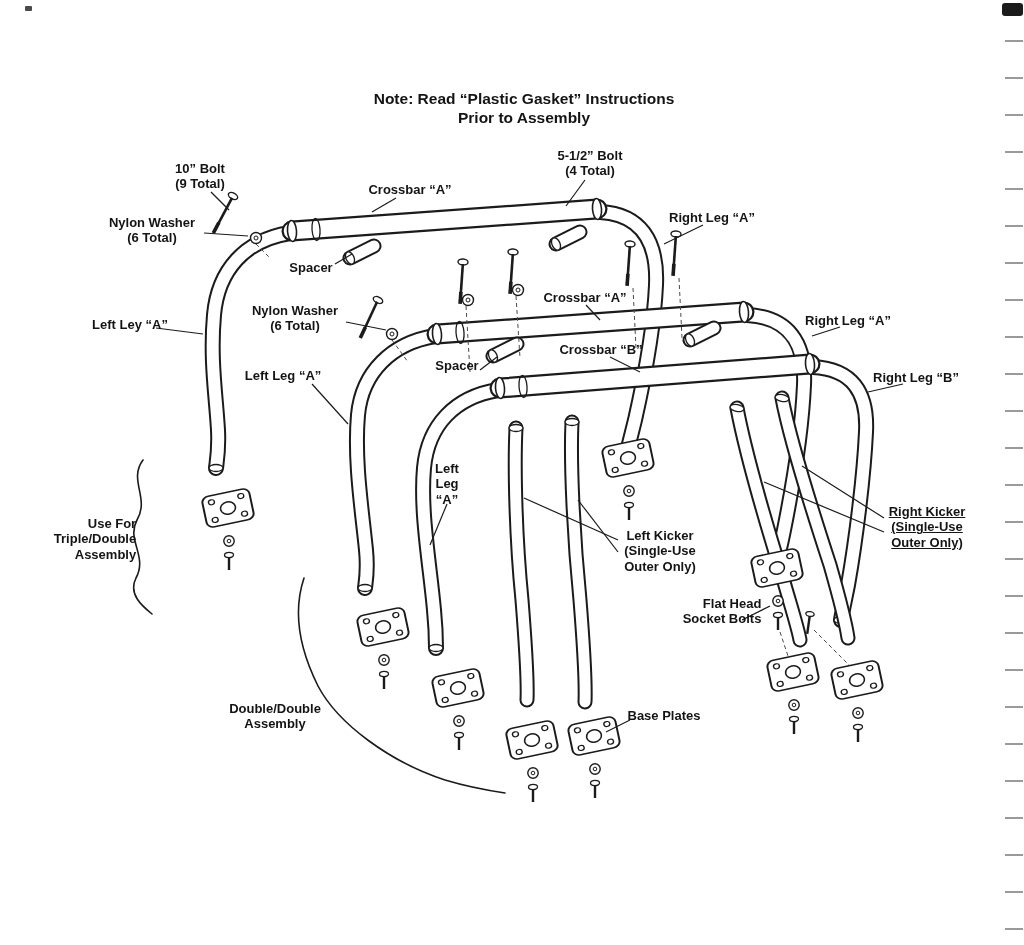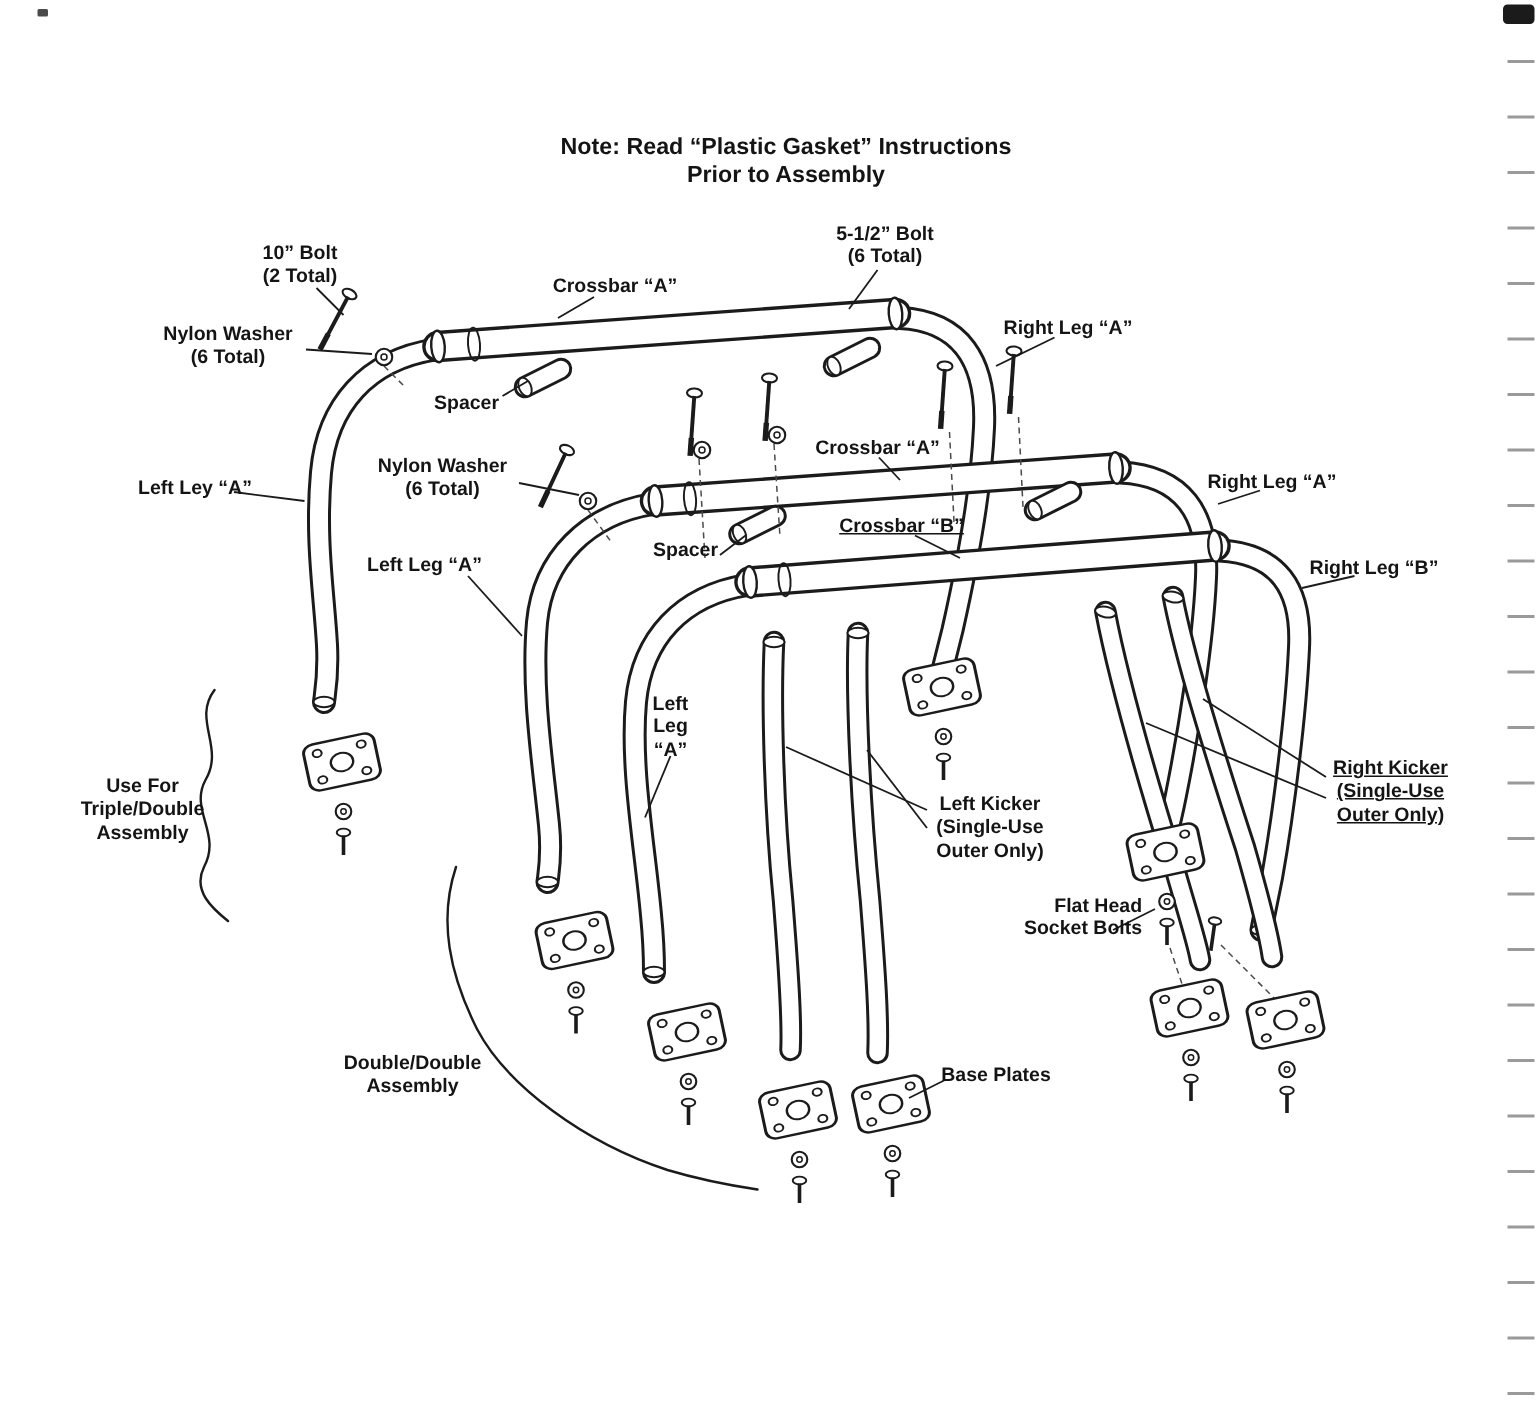--- a/index.html
+++ b/index.html
@@ -198,41 +198,41 @@
       <line x1="884" y1="532" x2="764" y2="482"></line>
       <line x1="742" y1="620" x2="770" y2="606"></line>
       <line x1="630" y1="720" x2="606" y2="732"></line>
     </g>
   </svg>
 
   <div class="lbl title" style="left:524px; top:108px;">Note: Read “Plastic Gasket” Instructions
 Prior to Assembly</div>
 
   <div class="lbl" style="left:200px; top:176px;">10” Bolt
-(2 Total)</div>
+(9 Total)</div>
   <div class="lbl" style="left:590px; top:163px;">5-1/2” Bolt
-(6 Total)</div>
+(4 Total)</div>
   <div class="lbl" style="left:410px; top:190px;">Crossbar “A”</div>
   <div class="lbl" style="left:152px; top:230px;">Nylon Washer
 (6 Total)</div>
   <div class="lbl" style="left:712px; top:218px;">Right Leg “A”</div>
   <div class="lbl" style="left:311px; top:268px;">Spacer</div>
   <div class="lbl" style="left:585px; top:298px;">Crossbar “A”</div>
   <div class="lbl" style="left:295px; top:318px;">Nylon Washer
 (6 Total)</div>
   <div class="lbl" style="left:119px; top:325px;padding-left:22px;">Left Ley “A”</div>
   <div class="lbl" style="left:848px; top:321px;">Right Leg “A”</div>
-  <div class="lbl" style="left:601px; top:350px;text-decoration:underline;">Crossbar “B”</div>
+  <div class="lbl" style="left:601px; top:350px;">Crossbar “B”</div>
   <div class="lbl" style="left:457px; top:366px;">Spacer</div>
   <div class="lbl" style="left:283px; top:376px;">Left Leg “A”</div>
   <div class="lbl" style="left:916px; top:378px;">Right Leg “B”</div>
   <div class="lbl" style="left:447px; top:484px;">Left
 Leg
 “A”</div>
-  <div class="lbl" style="left:95px; top:539px;">Use For
+  <div class="lbl" style="left:95px; top:539px;text-align:right;">Use For
 Triple/Double
 Assembly</div>
   <div class="lbl" style="left:660px; top:551px;">Left Kicker
 (Single-Use
 Outer Only)</div>
   <div class="lbl" style="left:927px; top:527px;text-decoration:underline;">Right Kicker
 (Single-Use
 Outer Only)</div>
   <div class="lbl" style="left:722px; top:611px;text-align:right;">Flat Head
 Socket Bolts</div>

